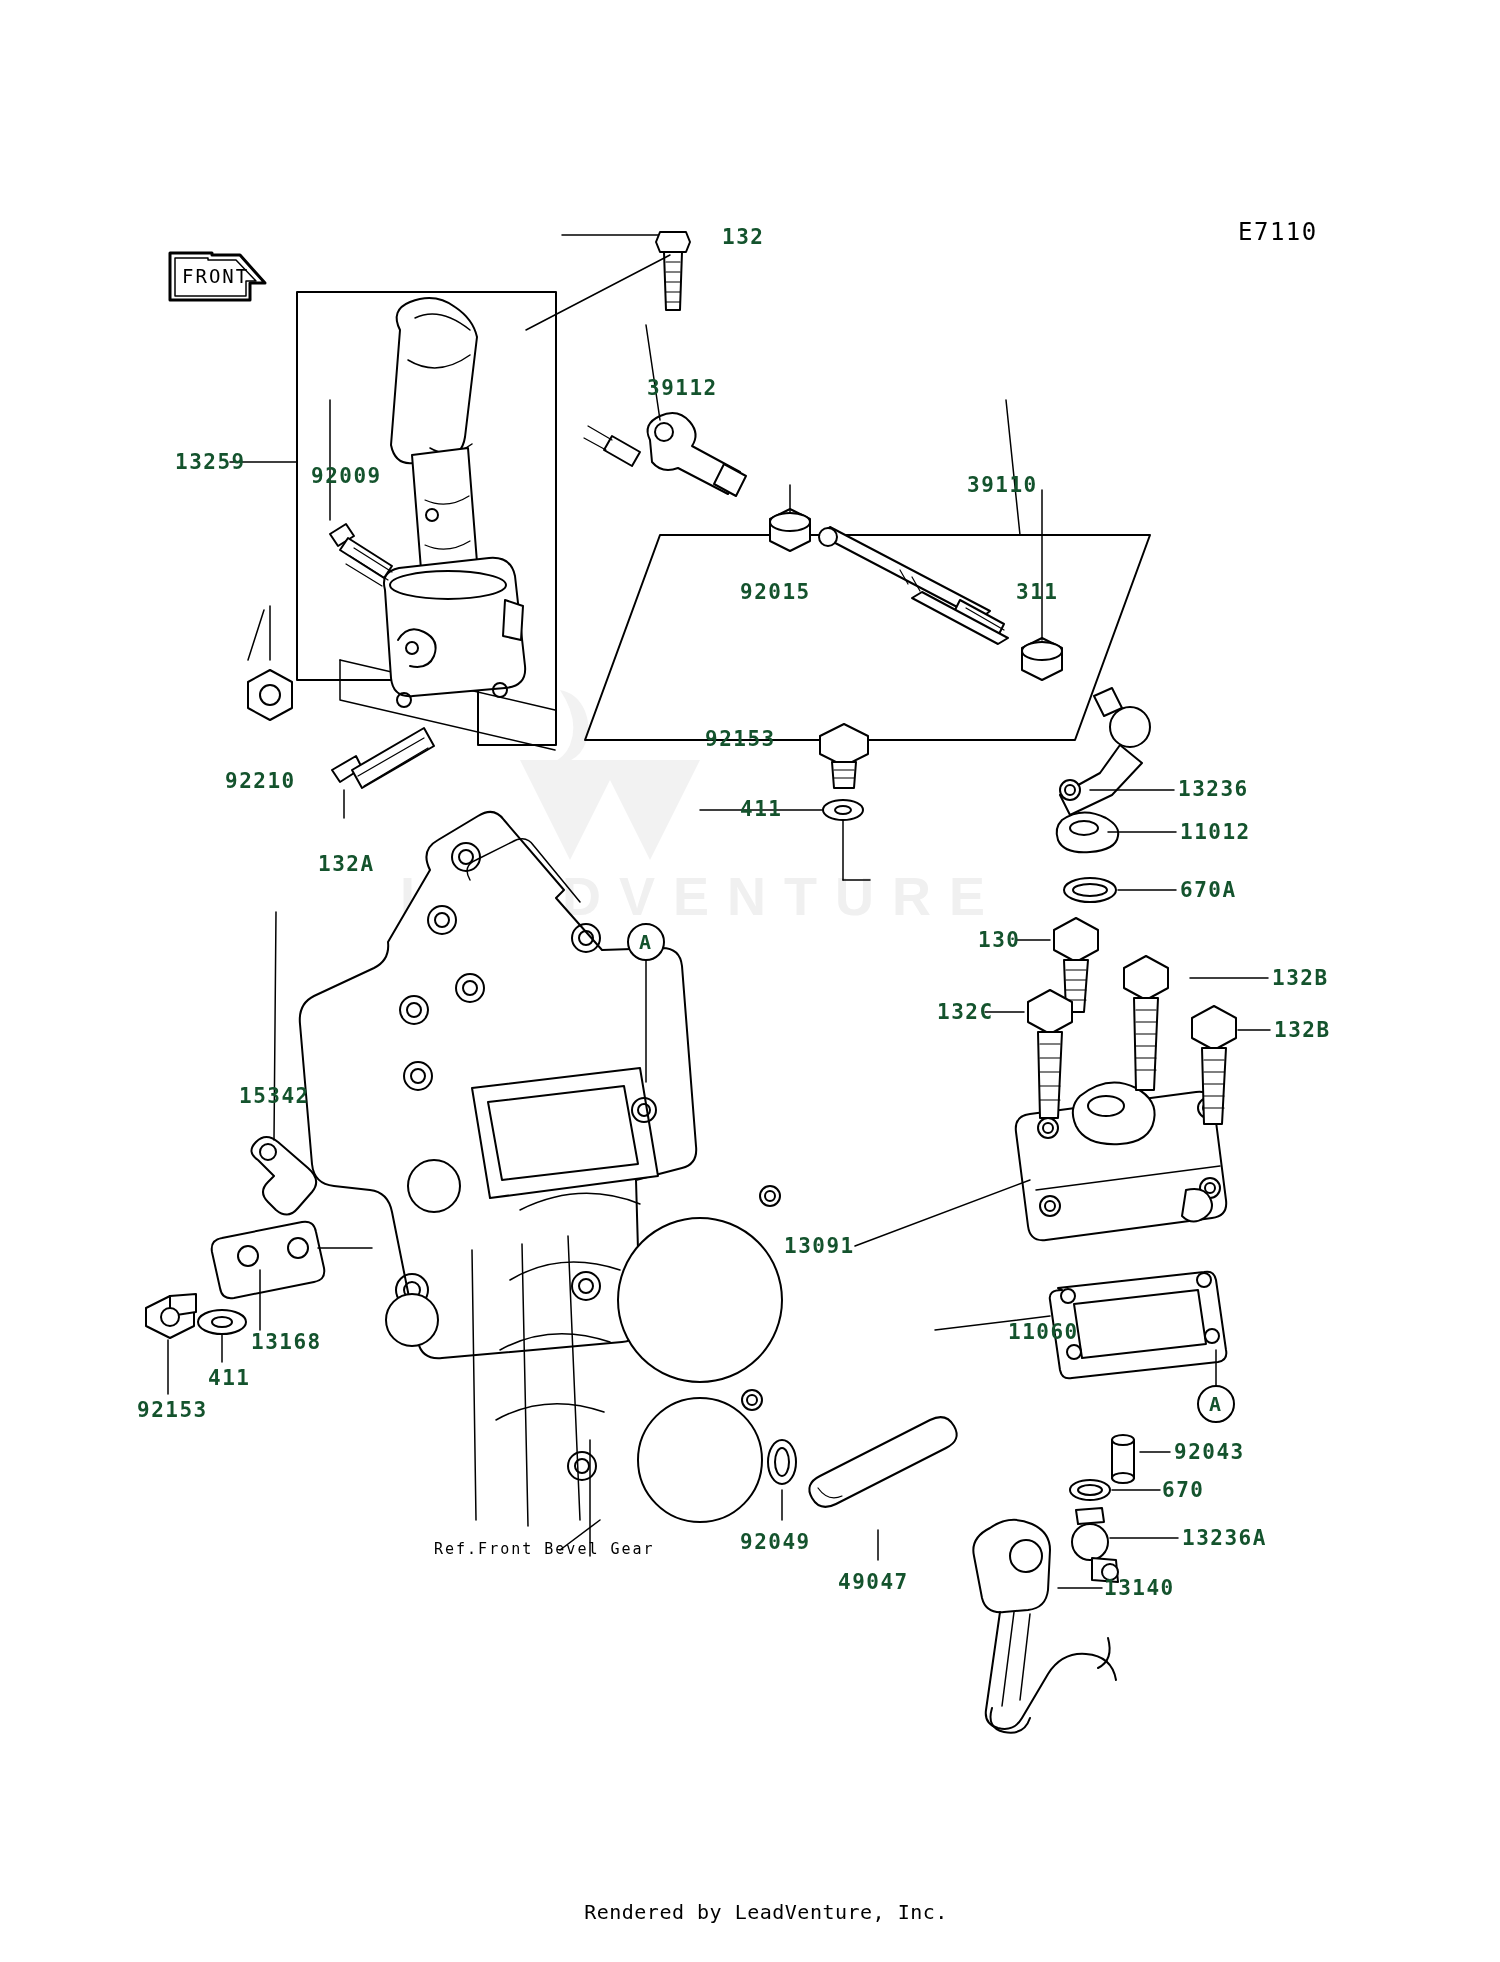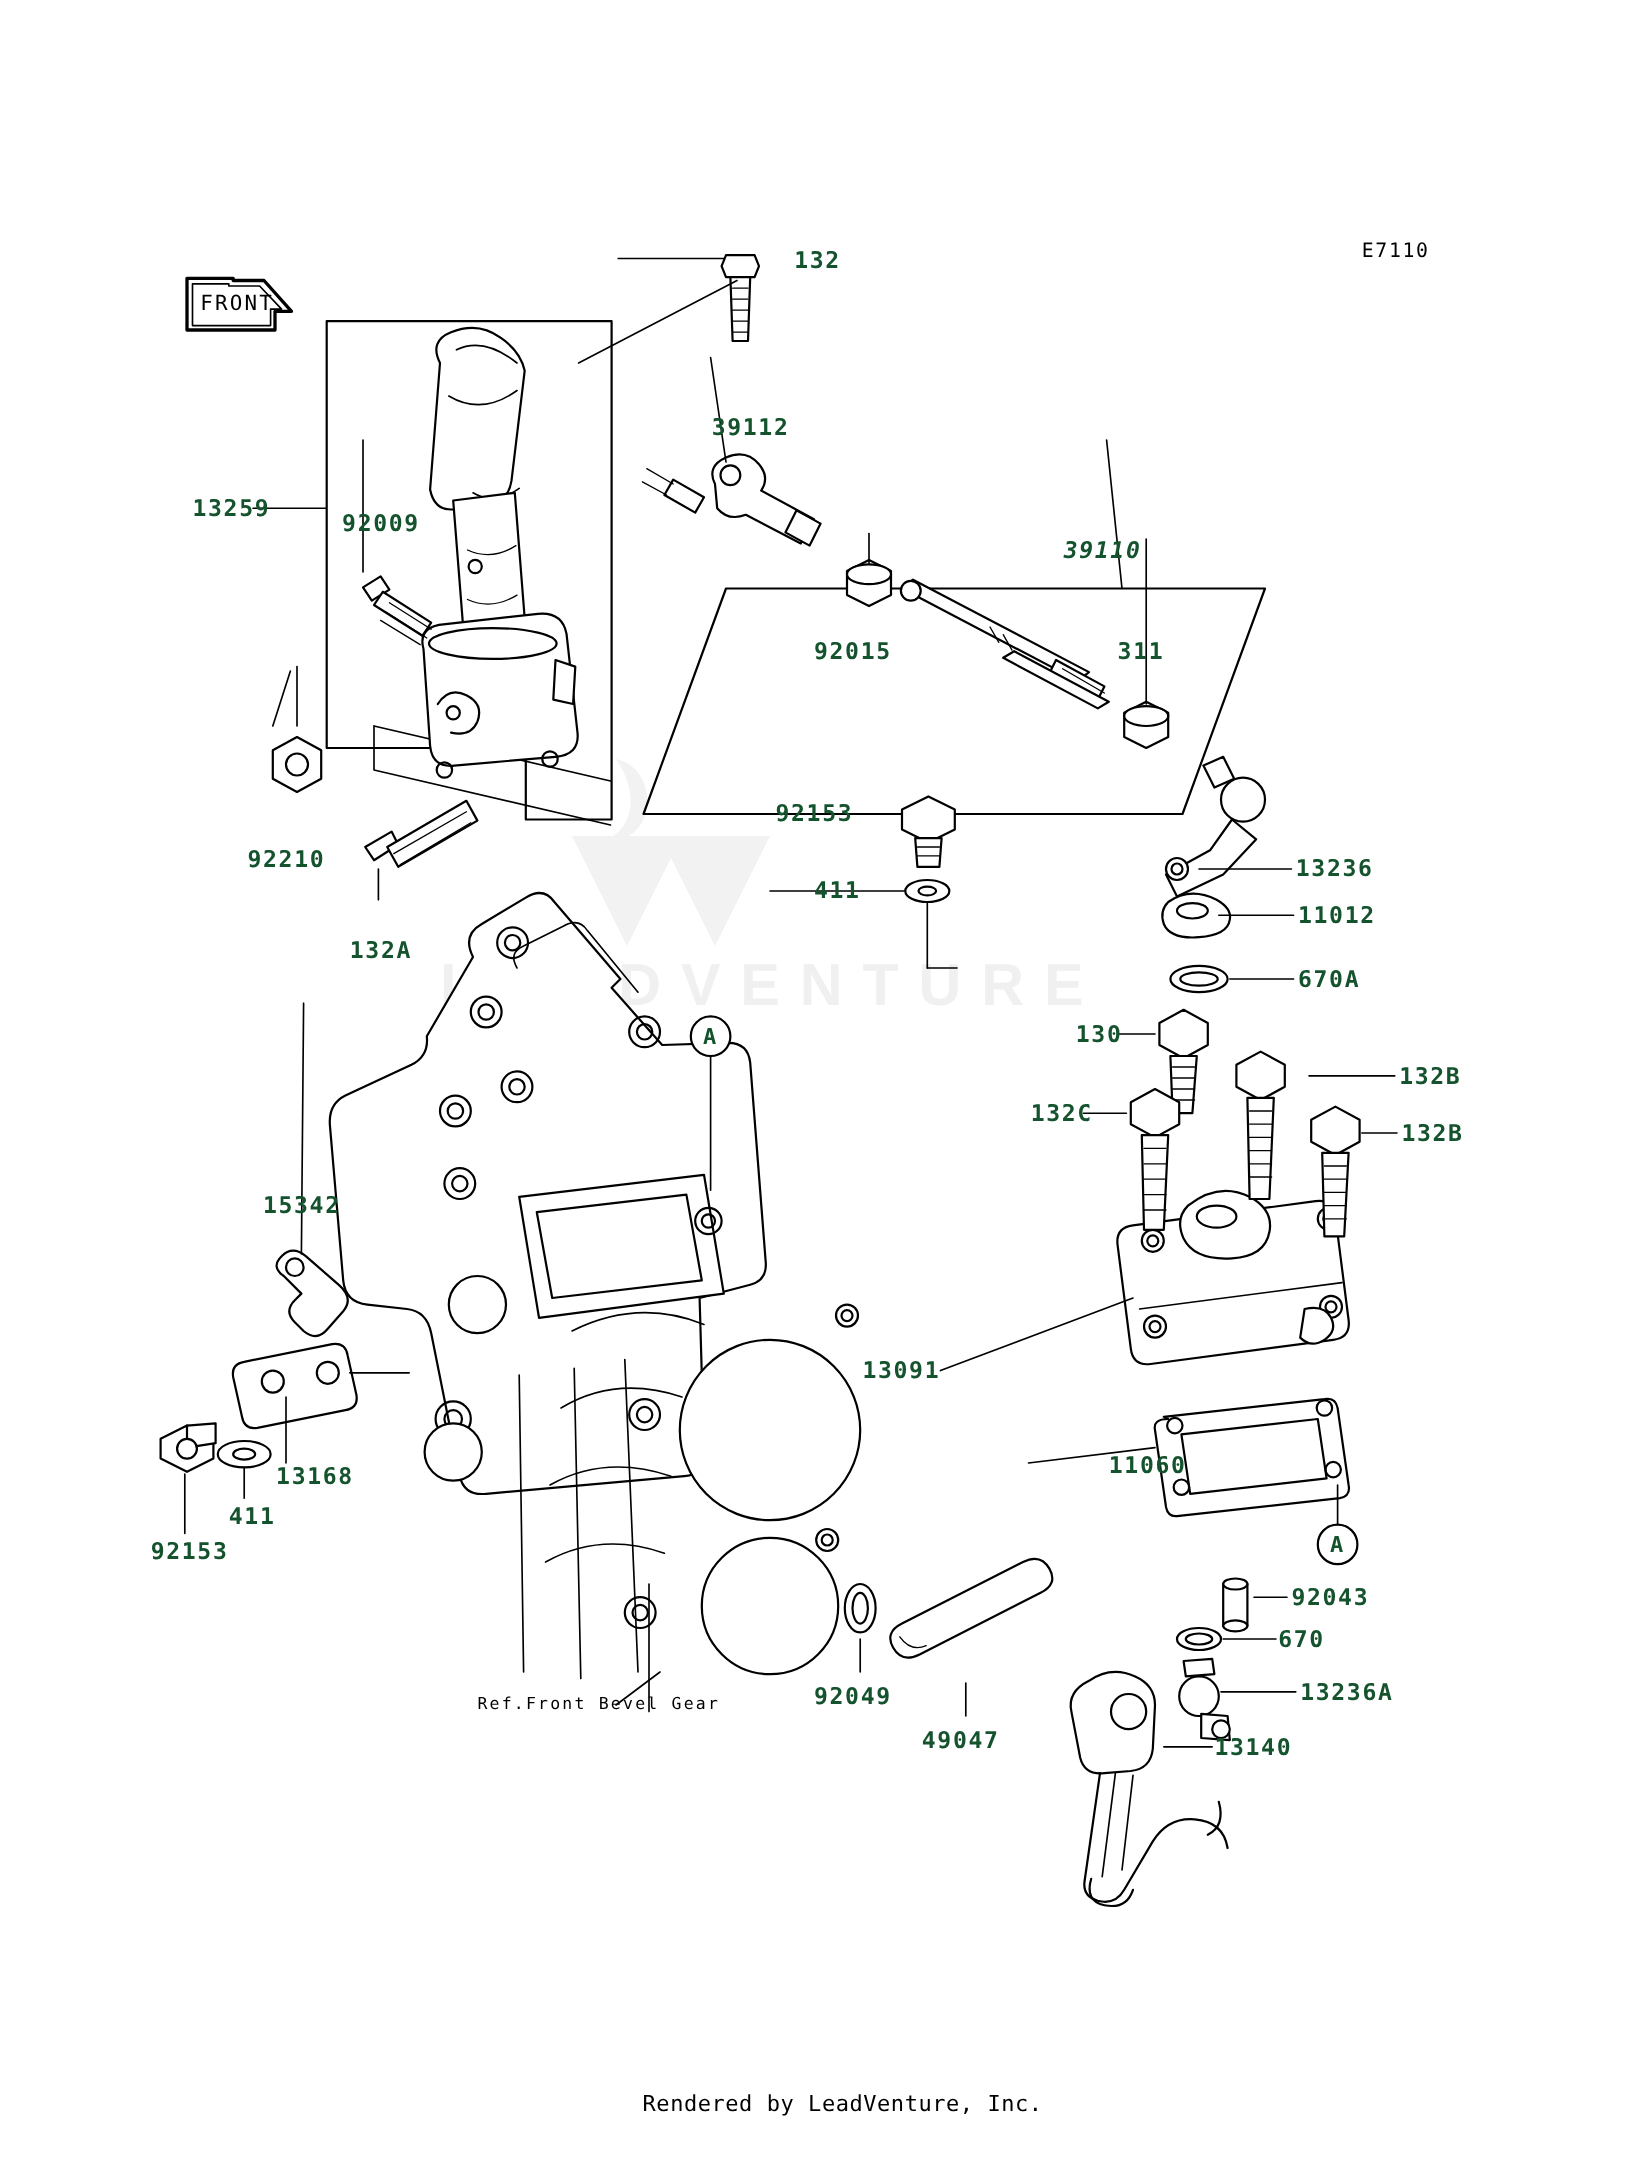--- a/index.html
+++ b/index.html
@@ -26,21 +26,21 @@
     font-family: "DejaVu Sans Mono", "Liberation Mono", monospace;
     font-size: 21px;
     font-weight: bold;
     letter-spacing: 1.5px;
     white-space: nowrap;
     color: #14532d;
   }
   .code-tag {
     position: absolute;
     font-family: "DejaVu Sans Mono", "Liberation Mono", monospace;
-    font-size: 18px;
+    font-size: 24px;
     letter-spacing: 1.5px;
     color: #000;
   }
   .footer-text {
     position: absolute;
     width: 100%;
     text-align: center;
     font-family: "DejaVu Sans Mono", "Liberation Mono", monospace;
     font-size: 20px;
     letter-spacing: 0.5px;
@@ -374,21 +374,21 @@
       <path d="M1216 1386 L1216 1350" stroke="#000" stroke-width="1.5"></path>
     </g>
   </svg>
 
   <div class="code-tag" style="left:1238px; top:218px;">E7110</div>
 
   <div class="front-badge" style="left:182px; top:265px;">FRONT</div>
 
   <div class="label" style="left:722px;  top:225px;">132</div>
   <div class="label" style="left:647px;  top:376px;">39112</div>
-  <div class="label" style="left:967px;  top:488px;font-style:italic;">39110</div>
+  <div class="label" style="left:967px;  top:473px;">39110</div>
   <div class="label" style="left:175px;  top:450px;">13259</div>
   <div class="label" style="left:311px;  top:464px;">92009</div>
   <div class="label" style="left:740px;  top:580px;">92015</div>
   <div class="label" style="left:1016px; top:580px;">311</div>
   <div class="label" style="left:225px;  top:769px;">92210</div>
   <div class="label" style="left:318px;  top:852px;">132A</div>
   <div class="label" style="left:705px;  top:727px;">92153</div>
   <div class="label" style="left:740px;  top:797px;">411</div>
   <div class="label" style="left:1178px; top:777px;">13236</div>
   <div class="label" style="left:1180px; top:820px;">11012</div>

